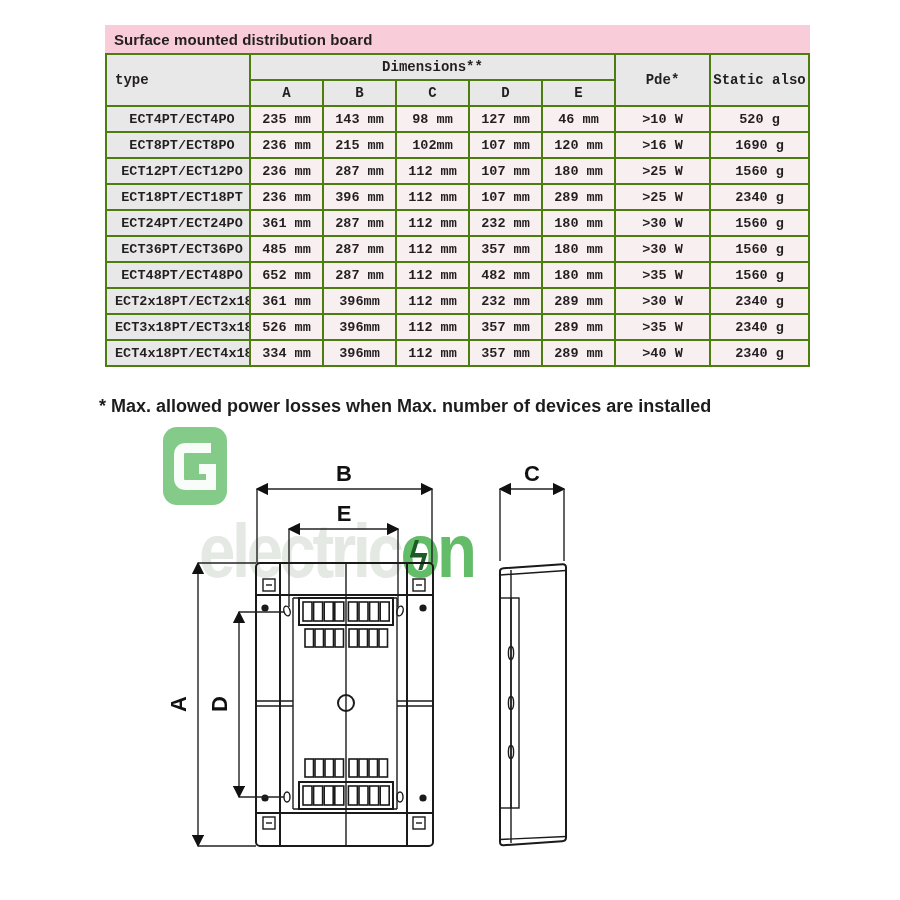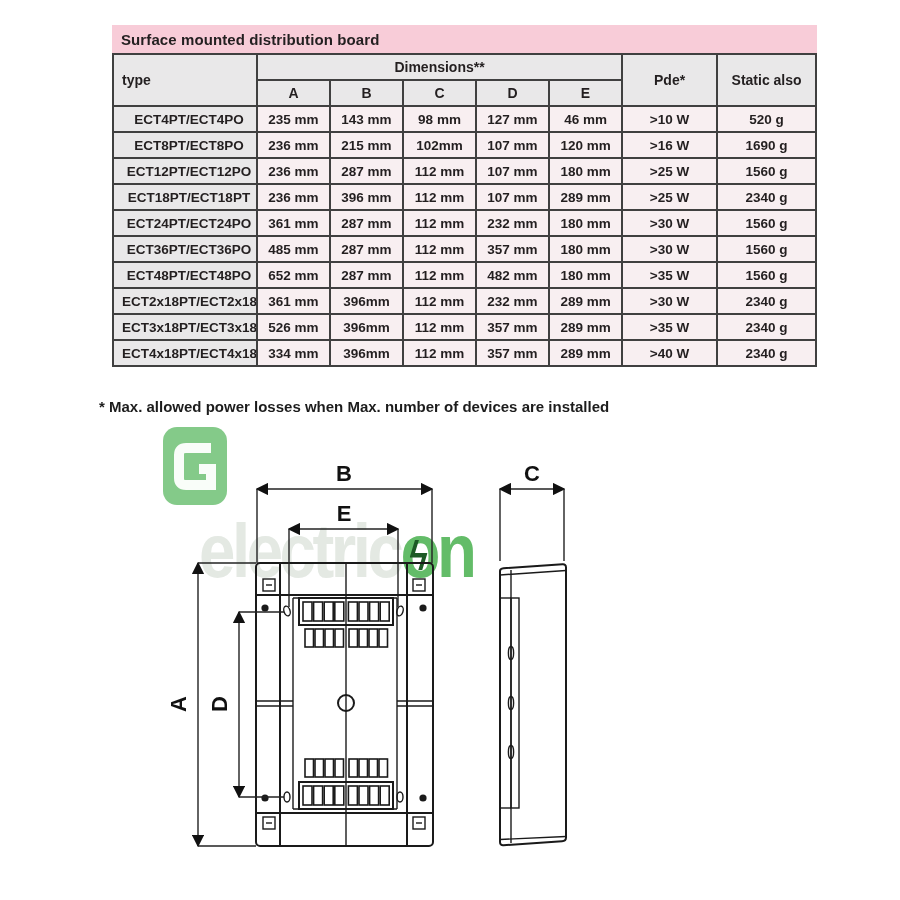--- a/index.html
+++ b/index.html
@@ -6,46 +6,46 @@
   html,body { width:900px; height:900px; }
   body {
     position: relative;
     background: #ffffff;
     font-family: "Liberation Sans", sans-serif;
     color: #231f20;
     overflow: hidden;
   }
 
   
-  .sheet { position:absolute; left:112px; top:25px; width:705px; z-index:3; }
+  .sheet { position:absolute; left:105px; top:25px; width:705px; z-index:3; }
   .title-bar {
     background: var(--title-pink, #f8ccd8);
     font-size: 15px; font-weight: 700;
     padding: 6px 9px 5px 9px;
     letter-spacing: .1px;
   }
   table.spec {
     border-collapse: separate; border-spacing: 2px;
-    table-layout: fixed; width: 705px; background:#404040;
+    table-layout: fixed; width: 705px; background:#4d7c0f;font-family:Liberation Mono, monospace;
   }
   table.spec th, table.spec td {
     height: 24px; padding: 0;
     font-size: 13.5px; font-weight: 700;
     text-align: center; vertical-align: middle;
     white-space: nowrap; overflow: hidden;
   }
   table.spec th { background: var(--cell-gray, #e9e8e9); font-size: 14px; }
   table.spec th.h-type { text-align:left; padding-left:8px; }
   table.spec td.type-cell { background: var(--cell-gray, #e9e8e9); text-align:center; padding-left:8px; }
   table.spec td.val { background: var(--row-pink, #f8eff1); }
 
   
   .footnotes {
     position:absolute; left:99px; top:396px; z-index:3;
-    font-size:15px; font-weight:700; line-height:21px; color:#1c1c1c;
+    font-size:18px; font-weight:700; line-height:21px; color:#1c1c1c;
   }
 
   
   .watermark { position:absolute; left:163px; top:405px; z-index:0; display:flex;flex-direction:column; }
   .wm-logo { margin-top:22px; }
   .wm-text {
     margin-left:36px; margin-top:8px;
     font-size:76px; font-weight:700; line-height:1; letter-spacing:-4px;
     transform: scaleX(.86); transform-origin:left top;
     color:#e4e9e3; white-space:nowrap;

